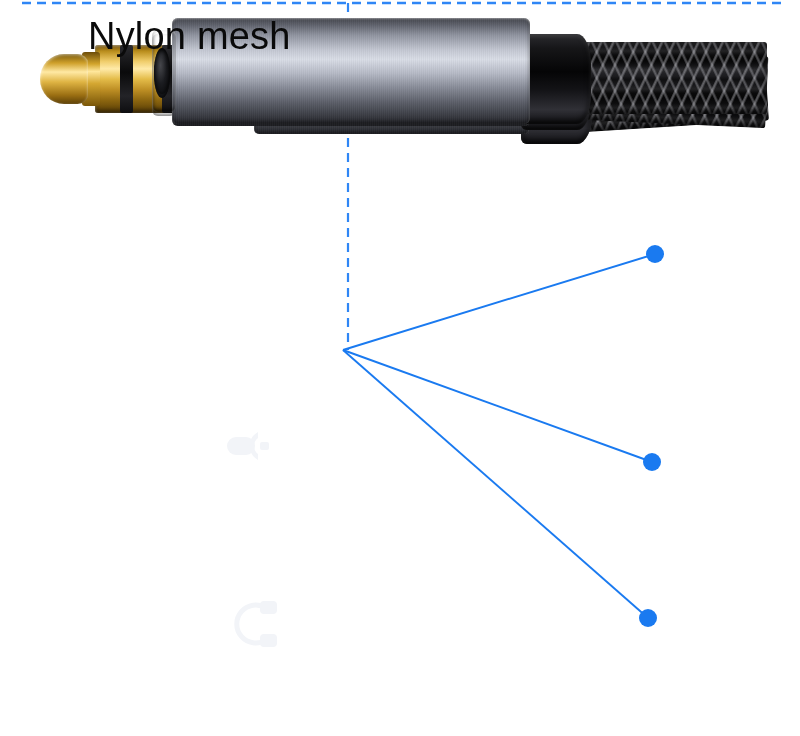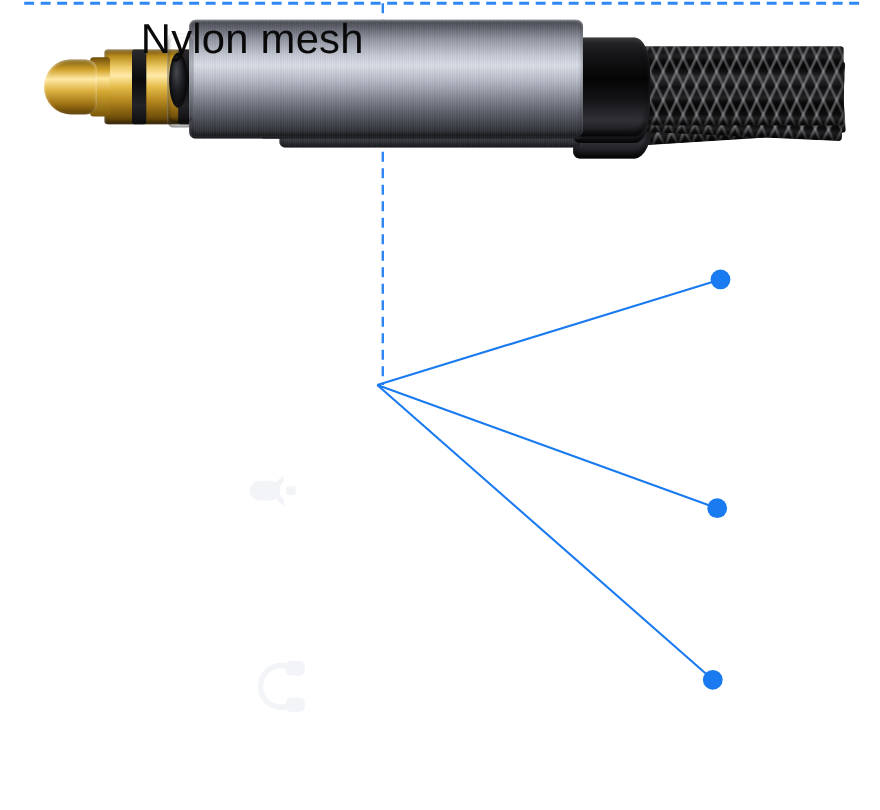--- a/index.html
+++ b/index.html
@@ -180,15 +180,15 @@
   <svg class="svg-layer svg-over" viewBox="0 0 800 736" preserveAspectRatio="none">
     <line x1="343" y1="350" x2="655" y2="254" stroke="#1a7af0" stroke-width="1.9"></line>
     <line x1="343" y1="350" x2="652" y2="462" stroke="#1a7af0" stroke-width="1.9"></line>
     <line x1="343" y1="350" x2="648" y2="618" stroke="#1a7af0" stroke-width="1.9"></line>
   </svg>
 
   <div class="blue-dot" style="left:646px;top:245px;width:18px;height:18px;background:#1a7af0;"></div>
   <div class="blue-dot" style="left:643px;top:453px;width:18px;height:18px;background:#1a7af0;"></div>
   <div class="blue-dot" style="left:639px;top:609px;width:18px;height:18px;background:#1a7af0;"></div>
 
-  <div class="annot-label" style="z-index:8;margin-left:40px;">Nylon mesh</div>
+  <div class="annot-label" style="z-index:8;">Nylon mesh</div>
 
 </div>
 
 </body></html>

